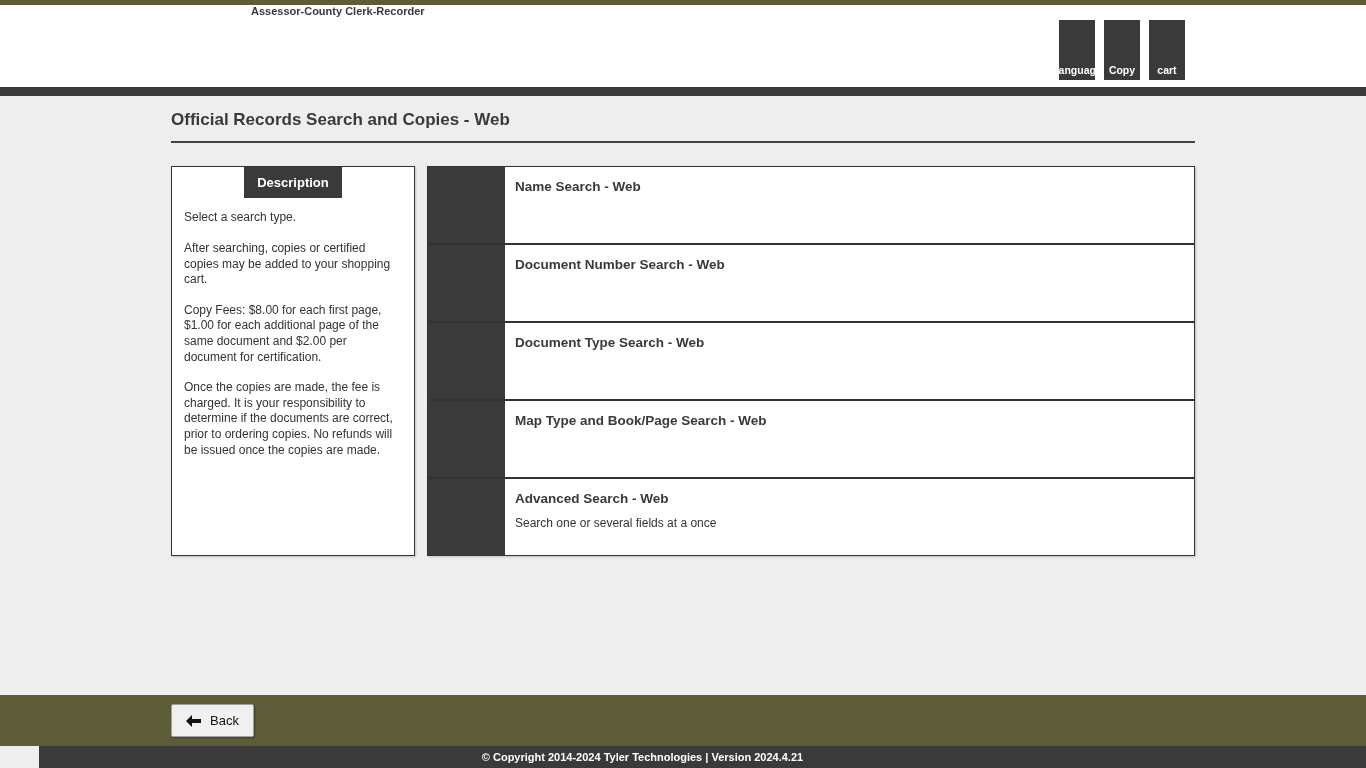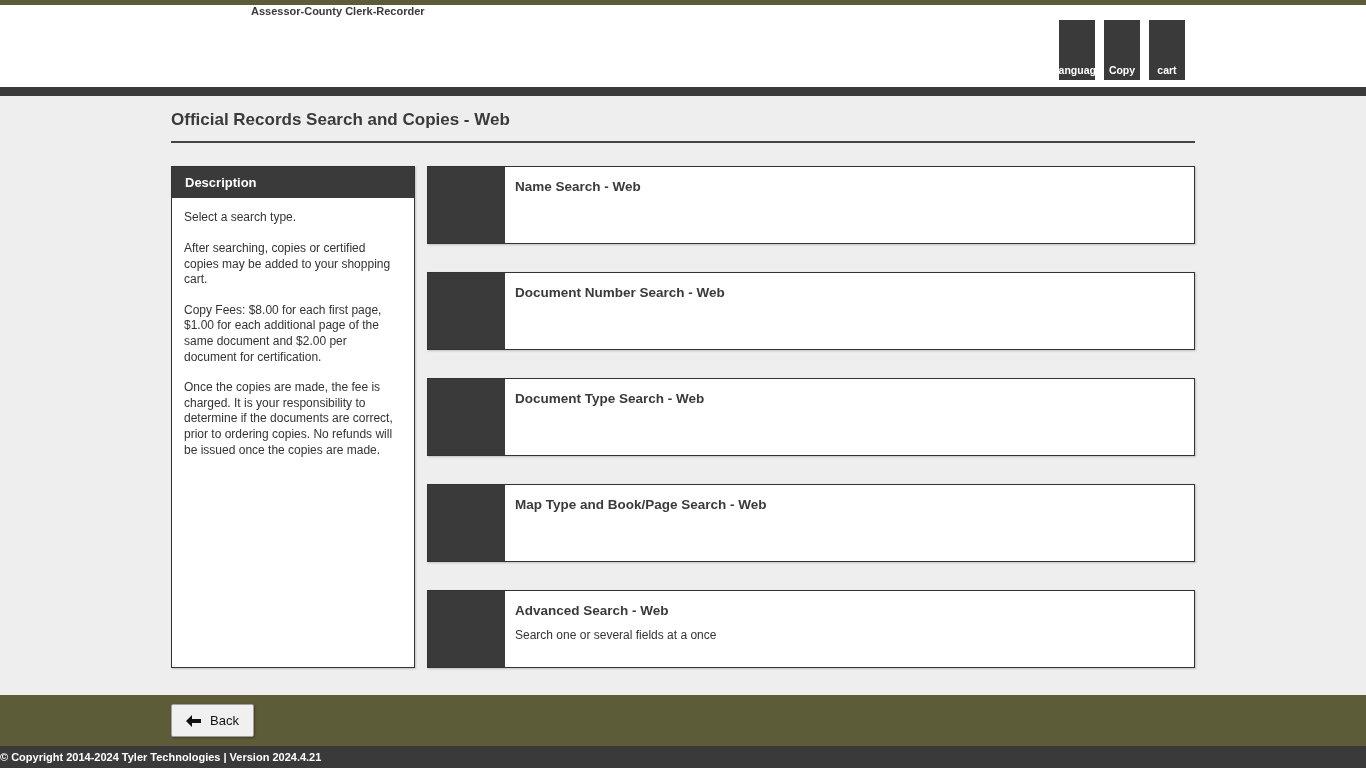--- a/index.html
+++ b/index.html
@@ -52,34 +52,34 @@
   .title-rule{
     border:none;border-top:2px solid #444;margin-top:11px;
   }
   .content{
     display:flex;gap:12px;margin-top:23px;align-items:stretch;
   }
   
   .description-panel{
     width:244px;flex:0 0 244px;background:#ffffff;
     border:1px solid #333;box-shadow:1px 1px 2px rgba(0,0,0,.2);
-    display:flex;flex-direction:column;
+    display:flex;flex-direction:column;align-items:center;
   }
   .description-header{
     background:var(--dark);color:#ffffff;
     font-size:13px;font-weight:bold;
     padding:8px 13px;
   }
   .description-body{
     padding:12px 12px;font-size:12px;line-height:1.3;color:var(--text);
   }
   .description-body p{margin-bottom:15px;}
   
   .search-list{
-    flex:1 1 auto;display:flex;flex-direction:column;gap:28px;
+    flex:1 1 auto;display:flex;flex-direction:column;gap:0;
   }
   .search-row{
     height:78px;background:#ffffff;border:1px solid #333;
     box-shadow:1px 1px 2px rgba(0,0,0,.2);
     display:flex;cursor:pointer;
   }
   .search-row-icon{
     width:77px;flex:0 0 77px;background:var(--dark);
   }
   .search-row-body{
@@ -102,22 +102,23 @@
     display:flex;align-items:center;gap:8px;
     padding:0 14px;cursor:pointer;
     font-family:"Liberation Sans", sans-serif;
     font-size:13px;color:#111;
     box-shadow:1px 1px 2px rgba(0,0,0,.3);
     text-align:right;
   }
   .back-arrow{display:inline-flex;}
   .footer{
     flex:0 0 auto;height:22px;background:var(--dark);
-    display:flex;align-items:center;justify-content:flex-start;
+    display:flex;align-items:center;justify-content:center;
     padding-right:120px;
+    margin-left:39px;
   }
   .footer span{
     color:#ffffff;font-size:11px;font-weight:bold;
   }
 </style>
 </head>
 <body>
 
 <div class="top-strip"></div>
 

